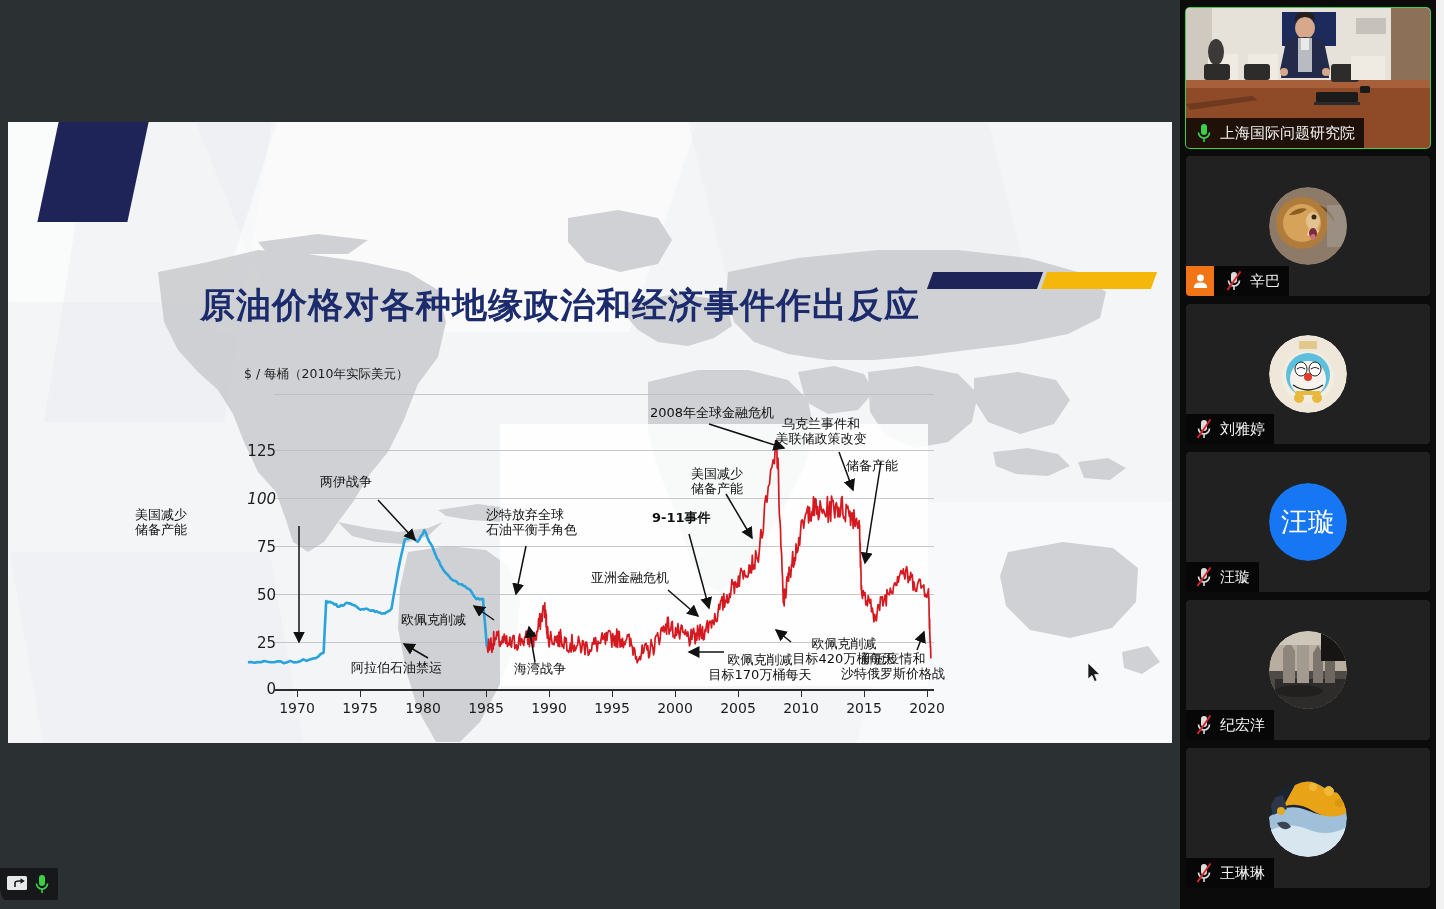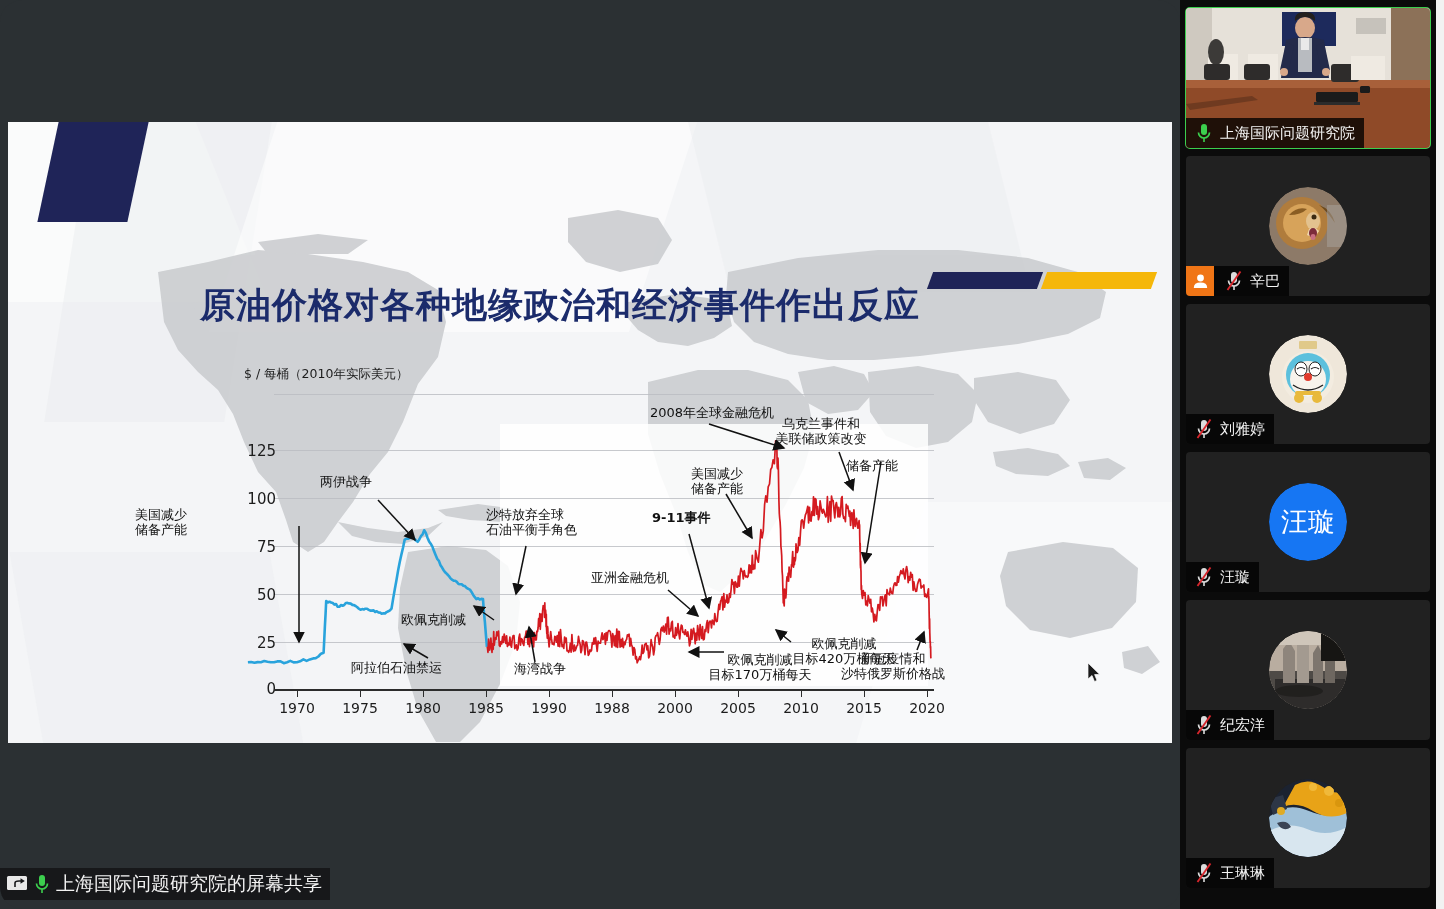--- a/index.html
+++ b/index.html
@@ -202,21 +202,21 @@
         <div class="axis-label-unit">$ / 每桶（2010年实际美元）</div>
 
         <div class="gridline" style="left:266px;top:328px;width:660px;"></div>
         <div class="gridline" style="left:266px;top:376px;width:660px;"></div>
         <div class="gridline" style="left:266px;top:424px;width:660px;"></div>
         <div class="gridline" style="left:266px;top:472px;width:660px;"></div>
         <div class="gridline" style="left:266px;top:520px;width:660px;"></div>
         <div class="gridline" style="left:266px;top:272px;width:660px;"></div>
 
         <div class="ytick" style="left:228px;top:320px;">125</div>
-        <div class="ytick" style="left:228px;top:368px;">100</div>
+        <div class="ytick" style="left:228px;top:368px;font-style:italic;">100</div>
         <div class="ytick" style="left:228px;top:416px;">75</div>
         <div class="ytick" style="left:228px;top:464px;">50</div>
         <div class="ytick" style="left:228px;top:512px;">25</div>
         <div class="ytick" style="left:228px;top:558px;">0</div>
 
         <div id="xaxis-line"></div>
         <div class="xtickmark" style="left:289px;"></div>
         <div class="xtickmark" style="left:352px;"></div>
         <div class="xtickmark" style="left:415px;"></div>
         <div class="xtickmark" style="left:478px;"></div>
@@ -226,21 +226,21 @@
         <div class="xtickmark" style="left:730px;"></div>
         <div class="xtickmark" style="left:793px;"></div>
         <div class="xtickmark" style="left:856px;"></div>
         <div class="xtickmark" style="left:919px;"></div>
 
         <div class="xtick" style="left:266px;top:578px;">1970</div>
         <div class="xtick" style="left:329px;top:578px;">1975</div>
         <div class="xtick" style="left:392px;top:578px;">1980</div>
         <div class="xtick" style="left:455px;top:578px;">1985</div>
         <div class="xtick" style="left:518px;top:578px;">1990</div>
-        <div class="xtick" style="left:581px;top:578px;">1988</div>
+        <div class="xtick" style="left:581px;top:578px;">1995</div>
         <div class="xtick" style="left:644px;top:578px;">2000</div>
         <div class="xtick" style="left:707px;top:578px;">2005</div>
         <div class="xtick" style="left:770px;top:578px;">2010</div>
         <div class="xtick" style="left:833px;top:578px;">2015</div>
         <div class="xtick" style="left:896px;top:578px;">2020</div>
 
         <svg id="series-svg" width="1164" height="621" style="position:absolute;left:0;top:0;pointer-events:none;">
           <polyline id="line-blue" fill="none" stroke="#29a3dc" stroke-width="2.6" stroke-linejoin="round" points="239.9,540.2 243.1,540.0 246.4,540.7 249.7,540.1 252.9,540.2 256.2,539.1 259.5,539.8 262.7,540.2 266.0,540.2 269.3,539.4 272.5,539.3 275.8,541.2 279.1,540.2 282.3,538.9 285.6,540.4 288.9,540.2 292.1,539.3 295.4,537.4 298.6,538.9 301.9,537.4 305.2,536.4 307.8,536.1 310.4,534.5 313.0,531.7 315.6,530.7 316.3,516.8 316.9,504.1 317.6,491.4 318.2,479.0 319.9,480.5 321.5,479.7 323.1,480.5 324.8,481.0 326.4,482.6 328.0,482.0 329.7,484.8 331.3,484.8 332.9,483.1 334.6,483.7 336.2,483.0 337.8,481.0 339.5,480.9 341.1,481.4 342.7,481.6 344.4,482.9 346.0,483.1 347.6,484.0 349.3,485.2 350.9,486.7 352.5,487.8 354.2,487.1 355.8,487.5 357.4,486.7 359.1,486.8 360.7,487.9 362.3,488.6 363.9,488.6 365.6,488.4 367.2,490.0 368.8,489.2 370.5,490.5 372.1,490.6 373.7,491.7 375.4,491.3 377.0,491.5 378.6,490.1 380.3,489.3 381.9,488.4 383.5,486.7 385.2,476.4 386.8,467.3 388.4,458.4 390.1,448.5 391.7,440.3 393.3,433.0 395.0,425.8 396.6,417.9 398.2,416.7 399.9,416.7 401.5,416.1 403.1,414.0 404.8,415.2 406.4,416.8 408.0,418.5 409.7,419.8 411.3,417.5 412.9,414.2 414.6,412.4 416.2,408.3 417.8,410.9 419.5,415.8 421.1,419.4 422.7,421.7 424.4,424.6 426.0,429.1 427.6,432.9 429.3,437.0 430.9,438.9 432.5,443.3 434.1,445.6 435.8,448.5 437.4,450.6 439.0,452.0 440.7,453.8 442.3,456.1 443.9,457.7 445.6,458.7 447.2,458.7 448.8,459.9 450.5,462.0 452.1,462.3 453.7,462.2 455.4,463.8 457.0,464.1 458.6,465.8 460.3,466.9 461.9,467.6 463.5,469.9 465.2,472.9 466.8,475.2 468.4,477.1 470.1,476.3 471.7,477.6 473.3,476.9 475.0,477.1 475.9,490.1 476.9,500.2 477.9,512.6 478.9,524.9"></polyline>
           <polyline id="line-red" fill="none" stroke="#d41a20" stroke-width="1.7" stroke-linejoin="round" points="478.9,524.9 479.4,525.5 480.0,530.3 480.6,517.1 481.2,527.2 481.7,528.0 482.3,522.9 482.9,516.2 483.4,523.8 484.0,530.4 484.6,521.7 485.2,527.3 485.7,509.6 486.3,523.1 486.9,516.8 487.4,516.0 488.0,517.3 488.8,509.9 489.7,513.7 490.5,509.1 491.3,523.5 492.1,524.4 492.9,519.5 493.7,521.9 494.6,514.6 495.4,520.4 496.2,512.2 497.0,515.8 497.8,521.5 498.6,513.9 499.4,524.5 500.3,521.0 501.1,523.0 501.9,515.1 502.7,523.0 503.5,525.1 504.3,516.8 505.2,513.5 506.0,513.6 506.8,526.7 507.6,525.1 508.4,522.9 509.2,528.2 510.1,526.2 510.9,515.6 511.7,512.2 512.5,523.2 513.3,516.6 514.1,517.3 515.0,521.5 515.8,523.4 516.6,515.3 517.4,514.5 518.2,509.2 519.0,509.3 519.9,522.3 520.7,513.8 521.5,524.7 522.3,511.0 523.1,520.5 523.9,521.0 524.8,513.5 525.6,524.9 526.4,510.6 527.2,517.3 527.8,518.1 528.3,517.6 528.9,509.0 529.5,509.7 530.1,506.0 530.6,496.7 531.2,504.1 531.8,491.6 532.3,507.3 532.9,495.3 533.5,492.0 534.1,499.5 534.6,488.8 535.2,483.6 535.8,485.1 536.3,484.8 536.6,495.4 536.8,480.9 537.1,491.0 537.3,493.7 537.6,488.0 537.8,491.3 538.1,504.8 538.3,492.3 538.5,505.4 538.8,511.8 539.0,511.3 539.3,516.2 539.5,504.5 539.8,506.4 540.0,511.9 540.3,515.4 541.1,525.0 541.9,517.4 542.7,509.6 543.5,516.9 544.3,522.2 545.2,521.5 546.0,522.8 546.8,514.4 547.6,514.9 548.4,520.2 549.2,513.6 550.1,524.2 550.9,510.0 551.7,524.7 552.5,507.6 553.3,517.3 554.1,524.7 555.0,522.7 555.8,526.4 556.6,515.0 557.4,520.3 558.2,516.0 559.0,528.9 559.9,528.7 560.7,530.3 561.5,528.3 562.3,521.4 563.1,530.1 563.9,512.5 564.7,525.9 565.6,529.4 566.4,523.0 567.2,528.7 568.0,526.7 568.8,524.0 569.6,523.2 570.5,514.3 571.3,519.6 572.1,522.0 572.9,530.7 573.7,528.3 574.5,518.5 575.4,519.4 576.2,524.5 577.0,532.6 577.8,520.3 578.6,520.1 579.4,524.9 580.3,533.3 581.1,532.0 581.9,527.8 582.7,529.4 583.5,528.4 584.3,520.8 585.2,522.2 586.0,516.1 586.8,522.0 587.6,515.5 588.4,522.2 589.2,529.3 590.1,519.0 590.9,521.3 591.7,520.8 592.5,521.1 593.3,515.4 594.1,510.9 594.9,517.7 595.8,516.0 596.6,511.9 597.4,522.3 598.2,510.5 599.0,518.3 599.8,510.5 600.7,508.6 601.5,508.7 602.3,509.7 603.1,515.5 603.9,525.1 604.7,511.7 605.6,515.4 606.4,523.6 607.2,513.6 608.0,524.8 608.8,507.0 609.6,525.5 610.5,509.3 611.3,509.5 612.1,525.2 612.9,517.7 613.7,524.3 614.5,516.4 615.4,525.6 616.2,520.0 617.0,522.7 617.8,518.7 618.6,517.3 619.4,512.8 620.3,514.0 621.1,512.2 621.9,524.3 622.7,516.4 623.5,522.9 624.3,524.6 625.1,533.2 626.0,525.5 626.8,527.5 627.6,537.0 628.4,534.7 629.2,540.8 630.0,538.8 630.9,537.0 631.7,534.5 632.5,537.7 633.3,532.7 634.1,523.2 634.9,531.5 635.8,529.9 636.6,522.9 637.4,521.9 638.2,521.3 639.0,527.9 639.8,523.8 640.7,536.0 641.5,534.1 642.3,527.3 643.1,517.7 643.9,522.6 644.7,524.9 645.6,532.9 646.4,528.1 647.2,515.7 648.0,513.6 648.8,513.4 649.6,510.7 650.5,516.7 651.3,522.4 652.1,517.5 652.9,507.3 653.7,505.5 654.5,508.8 655.4,504.0 656.2,510.1 657.0,507.5 657.8,502.0 658.6,512.1 659.4,495.8 660.2,495.2 661.1,512.2 661.9,507.1 662.7,508.8 663.5,500.9 664.3,499.3 665.1,514.9 666.0,513.7 666.8,516.2 667.6,505.7 668.4,513.3 669.2,510.2 670.0,501.6 670.9,511.6 671.7,516.8 672.5,508.7 673.3,503.2 674.1,503.9 674.9,510.5 675.8,510.1 676.6,512.5 677.4,507.9 678.2,512.0 679.0,514.2 679.8,509.8 680.7,515.6 681.5,523.9 682.3,520.8 683.1,507.3 683.9,517.3 684.7,509.6 685.6,506.4 686.4,512.4 687.2,521.8 688.0,511.1 688.8,518.2 689.6,503.5 690.5,509.9 691.3,517.8 692.1,502.5 692.9,510.4 693.7,516.5 694.5,504.6 695.3,517.9 696.2,517.3 697.0,507.7 697.8,509.4 698.6,501.9 699.4,498.5 700.2,510.7 701.1,500.8 701.9,499.2 702.7,499.3 703.5,505.8 704.3,498.2 705.1,499.5 706.0,502.6 706.8,491.6 707.6,497.7 708.4,499.6 709.2,499.2 710.0,490.5 710.9,482.4 711.7,487.4 712.5,479.5 713.3,477.5 714.1,474.7 714.9,487.9 715.8,471.5 716.6,485.1 717.4,478.4 718.2,480.0 719.0,472.9 719.8,481.1 720.7,479.9 721.5,471.5 722.3,475.5 723.1,467.6 723.9,457.5 724.7,462.1 725.5,460.4 726.4,471.4 727.2,459.6 728.0,461.2 728.8,465.2 729.6,465.2 730.4,454.1 731.3,464.1 732.1,452.4 732.9,446.3 733.7,448.9 734.5,449.6 735.3,456.9 736.2,448.5 737.0,453.1 737.8,454.8 738.6,454.0 739.4,455.3 740.2,454.0 741.1,442.9 741.9,451.0 742.7,443.6 743.5,451.0 744.3,433.4 745.1,447.3 746.0,443.1 746.8,446.8 747.6,428.7 748.4,432.7 749.2,437.0 750.4,440.1 751.7,423.9 752.9,407.7 754.1,415.9 755.3,408.8 756.6,382.7 757.8,373.9 759.0,380.2 760.2,364.8 761.5,362.0 762.7,347.5 763.9,345.4 765.1,337.9 766.4,341.6 767.6,318.8 768.8,322.3 769.2,344.9 769.6,346.7 770.0,336.2 770.4,348.4 770.9,378.2 771.3,391.3 771.7,396.5 772.1,399.9 772.5,406.8 772.9,424.1 773.3,427.8 773.7,433.6 774.1,449.1 774.5,453.8 774.9,467.6 775.3,481.0 775.7,479.5 776.2,484.0 776.6,467.0 777.0,474.7 777.4,474.3 777.8,476.0 778.2,471.0 778.6,459.7 779.0,454.8 779.4,458.8 779.8,455.7 780.2,451.1 780.6,459.2 781.1,445.0 781.5,449.5 781.9,448.5 782.3,448.8 782.7,455.3 783.1,449.1 783.5,442.6 783.9,443.9 784.3,436.4 784.7,429.6 785.1,440.9 785.5,445.2 786.0,436.2 786.4,442.7 786.8,435.6 787.2,439.0 787.6,435.9 788.0,421.9 788.4,425.5 789.2,430.5 790.0,428.2 790.8,415.7 791.7,423.2 792.5,409.9 793.3,398.9 794.1,397.8 794.9,399.7 795.7,406.2 796.6,397.5 797.4,392.9 798.2,391.2 799.0,387.9 799.8,384.3 800.6,400.9 801.5,385.4 802.3,398.2 803.1,399.2 803.9,389.6 804.7,393.4 805.5,374.8 806.4,393.4 807.2,376.5 808.0,377.5 808.8,392.1 809.6,384.5 810.4,397.7 811.3,394.4 812.1,378.8 812.9,384.3 813.7,389.2 814.5,391.1 815.3,387.3 816.2,389.6 817.0,392.7 817.8,394.9 818.6,392.8 819.4,374.7 820.2,400.3 821.0,389.8 821.9,379.5 822.7,399.3 823.5,374.0 824.3,378.9 825.1,378.4 825.9,387.1 826.8,395.9 827.6,383.4 828.4,380.6 829.2,385.6 830.0,395.0 830.8,385.3 831.7,395.0 832.5,392.1 833.3,376.6 834.1,374.6 834.9,392.3 835.7,396.3 836.6,395.1 837.4,399.6 838.2,382.3 839.0,386.1 839.8,384.1 840.6,389.2 841.3,394.3 841.9,389.0 842.6,403.5 843.3,392.0 843.9,390.6 844.6,396.7 845.2,406.5 845.9,387.8 846.5,397.1 847.2,404.3 847.8,398.9 848.5,396.4 849.1,401.5 849.8,406.1 850.4,402.4 851.1,398.7 851.3,406.5 851.4,402.2 851.6,403.4 851.7,413.1 851.9,422.5 852.1,430.0 852.2,421.4 852.4,442.9 852.6,446.2 852.7,439.0 852.9,447.7 853.0,449.6 853.2,467.4 853.4,467.5 853.5,463.5 853.7,471.4 854.5,476.5 855.3,468.6 856.1,473.2 857.0,470.6 857.8,482.9 858.6,479.1 859.4,483.8 860.2,473.7 861.0,477.2 861.9,481.1 862.7,477.3 863.5,489.8 864.3,486.1 865.1,491.1 865.9,499.8 866.8,492.4 867.6,497.7 868.4,498.9 869.2,490.3 870.0,482.5 870.8,482.7 871.7,488.3 872.5,474.9 873.3,476.4 874.1,474.6 874.9,484.0 875.7,480.3 876.6,474.6 877.4,472.8 878.2,483.8 879.0,467.7 879.8,471.4 880.6,471.6 881.5,472.9 882.3,466.1 883.1,469.6 883.9,471.5 884.7,471.7 885.5,464.9 886.4,461.4 887.2,460.8 888.0,463.5 888.8,463.3 889.6,454.5 890.4,460.1 891.2,454.8 892.1,451.9 892.9,448.5 893.7,451.5 894.5,451.7 895.3,446.9 896.1,453.0 897.0,457.0 897.8,448.4 898.6,444.5 899.4,448.9 900.2,460.6 901.0,454.7 901.9,458.2 902.7,450.3 903.5,455.1 904.3,452.6 905.1,468.3 905.9,459.9 906.8,466.5 907.7,469.3 908.6,469.1 909.5,462.6 910.4,459.6 911.3,457.1 912.2,457.7 913.1,466.2 914.0,464.2 914.9,464.9 915.8,463.0 916.7,474.4 917.6,472.1 918.5,475.3 919.4,473.9 920.3,467.6 920.5,466.9 920.6,476.6 920.8,474.6 921.0,481.3 921.1,488.8 921.3,498.3 921.4,506.5 921.6,496.8 921.8,510.7 921.9,513.5 922.1,520.6 922.3,519.7 922.4,525.7 922.6,524.6 922.8,534.8 922.9,536.4"></polyline>
         </svg>
@@ -334,21 +334,20 @@
       <svg width="22" height="20" viewBox="0 0 22 20">
         <rect x="1" y="2" width="20" height="14" rx="1.5" fill="#e8e8e8"></rect>
         <path d="M9 13 L9 9 Q9 7 13 7 L16.5 7" stroke="#17181a" stroke-width="1.6" fill="none"></path>
         <path d="M14.5 4.2 L18.8 7 L14.5 9.8 Z" fill="#17181a"></path>
       </svg>
       <svg width="16" height="22" viewBox="0 0 16 22">
         <rect x="5" y="2" width="6" height="11" rx="3" fill="#3ccf4e"></rect>
         <path d="M2.5 10.5 a5.5 5.5 0 0 0 11 0" stroke="#3ccf4e" stroke-width="1.7" fill="none"></path>
         <rect x="7.2" y="16" width="1.6" height="4" fill="#3ccf4e"></rect>
       </svg>
-      <span class="txt">上海国际问题研究院的屏幕共享</span>
     </div>
 
   </div>
 
   <div id="strip">
 
     <div class="tile active">
       <div class="tile-bg">
         <svg viewBox="0 0 244 140" width="244" height="140" preserveAspectRatio="none">
           <rect width="244" height="140" fill="#d9d4cc"></rect>

